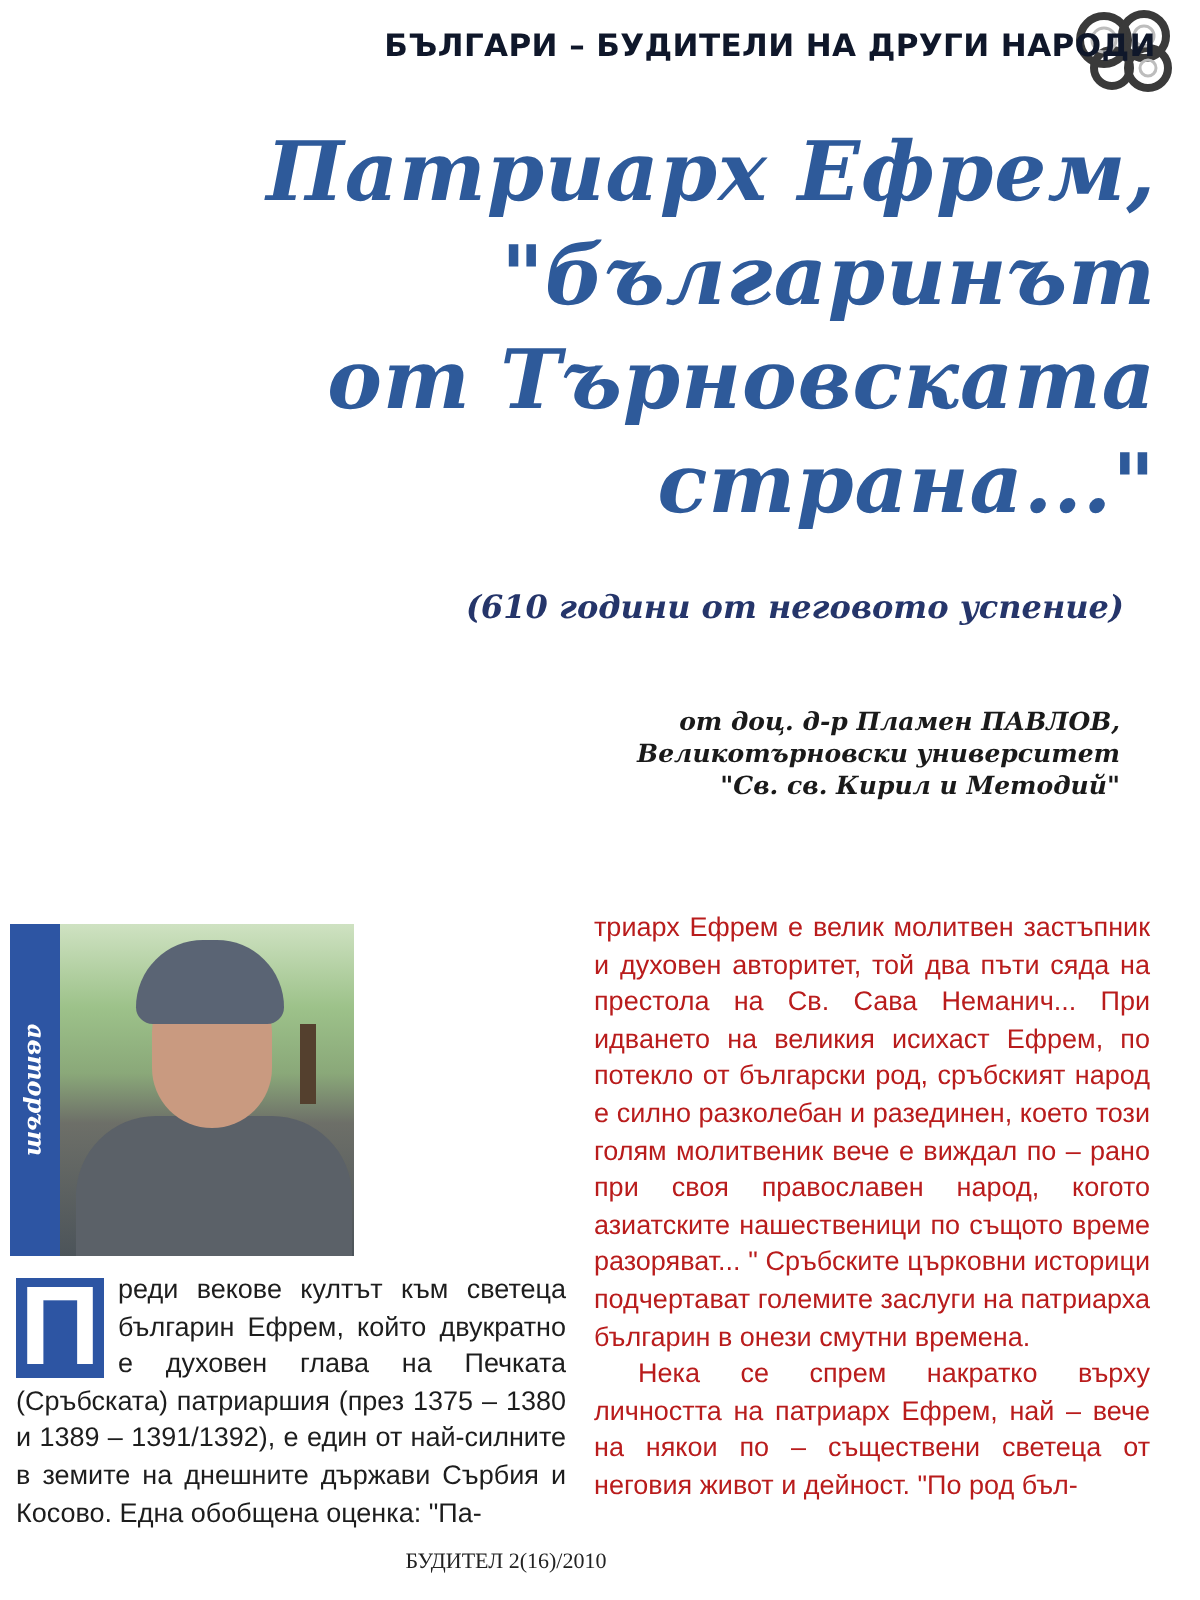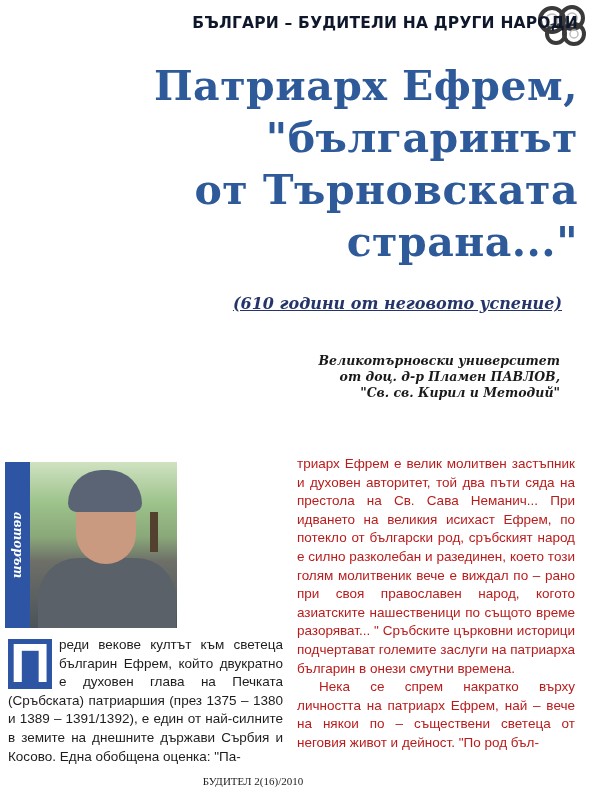--- a/index.html
+++ b/index.html
@@ -17,27 +17,27 @@
     position: absolute; left: 185px; top: 14px; width: 400px;
     font-family: "DejaVu Sans", sans-serif;
     font-weight: bold; font-size: 15.5px; letter-spacing: 0.2px;
     color: #0f172a; text-align: center; white-space: nowrap;
   }
   .title {
     position: absolute; right: 22px; top: 60px; width: 520px;
     font-family: "DejaVu Serif", serif;
     font-size: 41px; line-height: 52px;
     color: #2e5a9a; text-align: right; font-weight: bold;
-    letter-spacing: 0.5px;
+    font-style: italic; letter-spacing: 0.5px;
   }
   .title span { display: block; white-space: nowrap; }
   .subtitle {
     position: absolute; right: 38px; top: 294px;
     font-family: "DejaVu Serif", serif; font-style: italic; font-weight: bold;
-    font-size: 16px; color: #25356a; white-space: nowrap; text-decoration: underline;
+    font-size: 16px; color: #25356a; white-space: nowrap;
   }
   .byline {
     position: absolute; right: 40px; top: 353px; width: 320px;
     font-family: "DejaVu Serif", serif; font-style: italic; font-weight: bold;
     font-size: 12.5px; line-height: 16px; color: #1a1a1a; text-align: right;
   }
   .byline span { display: block; white-space: nowrap; }
   .author-bar {
     position: absolute; left: 5px; top: 462px; width: 25px; height: 166px;
     background: #2d55a3;
@@ -117,22 +117,22 @@
 <h1 class="title" style="margin:0;">
   <span>Патриарх Ефрем,</span>
   <span>"българинът</span>
   <span>от Търновската</span>
   <span>страна..."</span>
 </h1>
 
 <div class="subtitle">(610 години от неговото успение)</div>
 
 <div class="byline">
+  <span>от доц. д-р Пламен ПАВЛОВ,</span>
   <span>Великотърновски университет</span>
-  <span>от доц. д-р Пламен ПАВЛОВ,</span>
   <span>"Св. св. Кирил и Методий"</span>
 </div>
 
 <div class="author-bar">
   <div class="author-bar-label">авторът</div>
 </div>
 
 <div class="photo">
   <div class="trunk"></div>
   <div class="shirt"></div>

